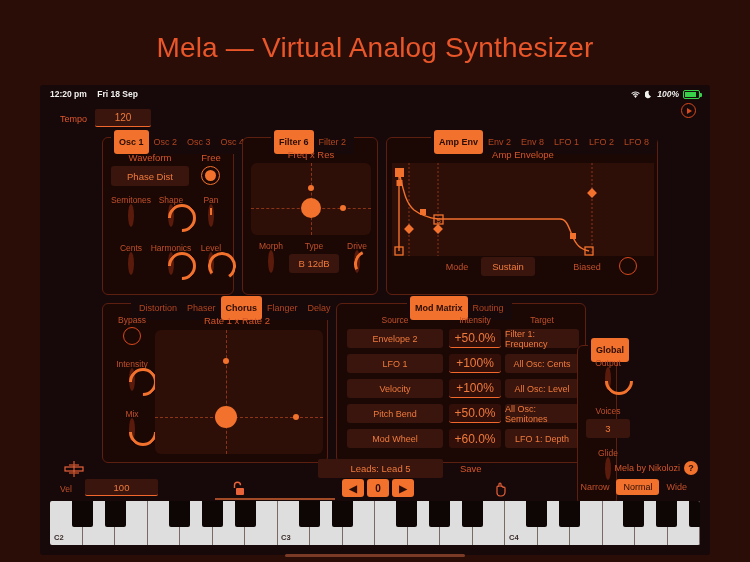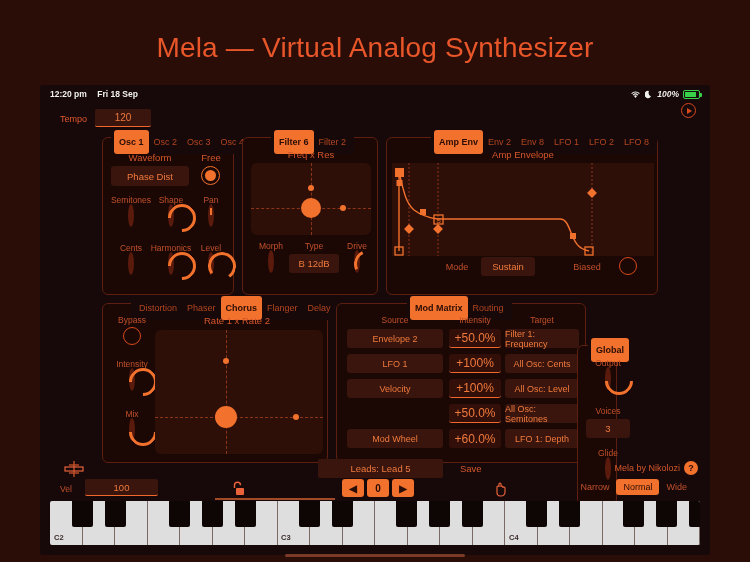--- a/index.html
+++ b/index.html
@@ -329,20 +329,21 @@
       <div class="mm-cell" style="left:168px; top:25px;  width:74px;">Filter 1: Frequency</div>
 
       <div class="mm-cell" style="left:10px;  top:50px;  width:96px;">LFO 1</div>
       <div class="mm-int" style="left:112px; top:50px;  width:52px;">+100%</div>
       <div class="mm-cell" style="left:168px; top:50px;  width:74px;">All Osc: Cents</div>
 
       <div class="mm-cell" style="left:10px;  top:75px;  width:96px;">Velocity</div>
       <div class="mm-int" style="left:112px; top:75px;  width:52px;">+100%</div>
       <div class="mm-cell" style="left:168px; top:75px;  width:74px;">All Osc: Level</div>
 
+      <div class="mm-cell" style="left:10px;  top:100px; width:96px;">Pitch Bend</div>
       <div class="mm-int" style="left:112px; top:100px; width:52px;">+50.0%</div>
       <div class="mm-cell" style="left:168px; top:100px; width:74px;">All Osc: Semitones</div>
 
       <div class="mm-cell" style="left:10px;  top:125px; width:96px;">Mod Wheel</div>
       <div class="mm-int" style="left:112px; top:125px; width:52px;border-bottom:none;">+60.0%</div>
       <div class="mm-cell" style="left:168px; top:125px; width:74px;">LFO 1: Depth</div>
     </div>
 
     <div class="panel" style="left:537px; top:218px; width:40px; height:160px;margin-top:42px;">
       <div class="tabs" style="left:10px;">

